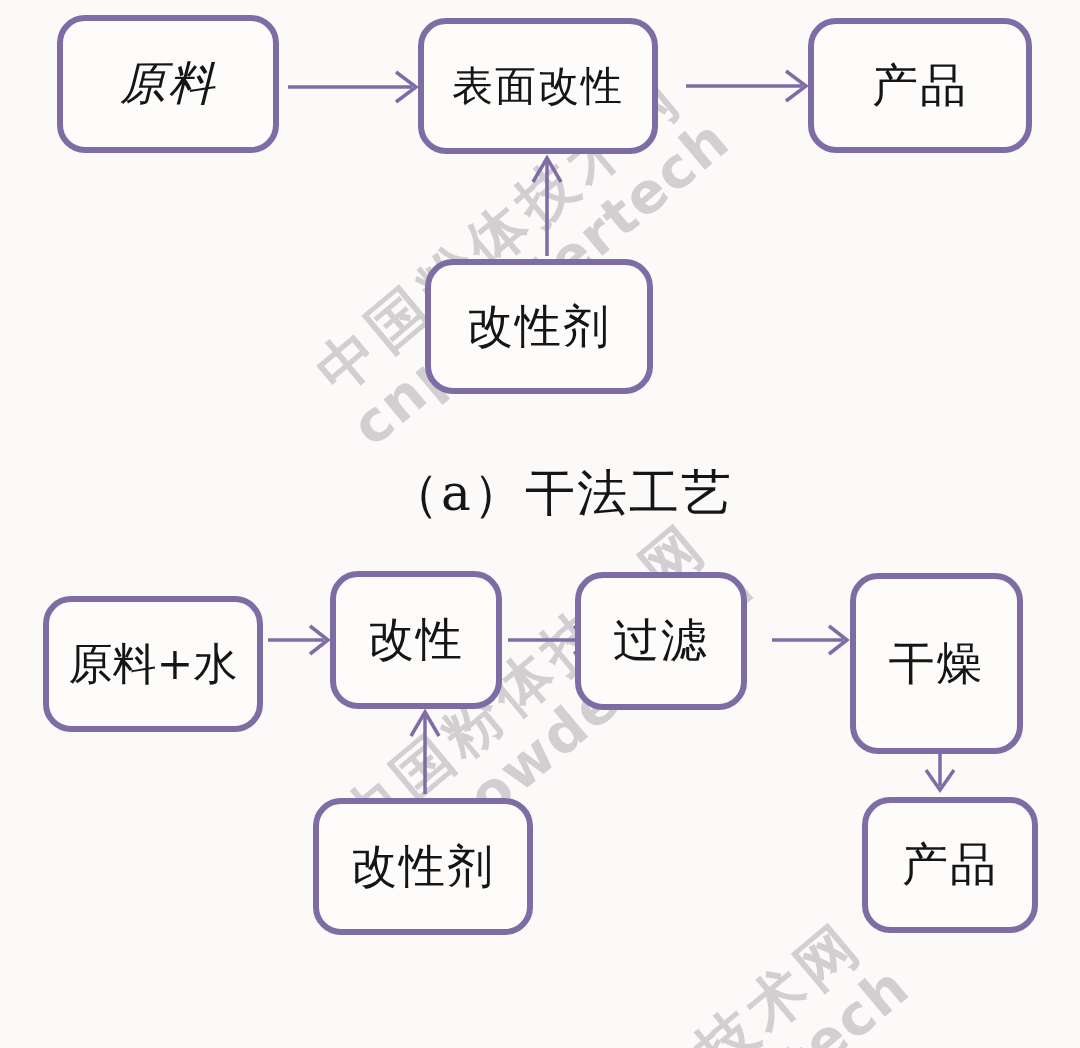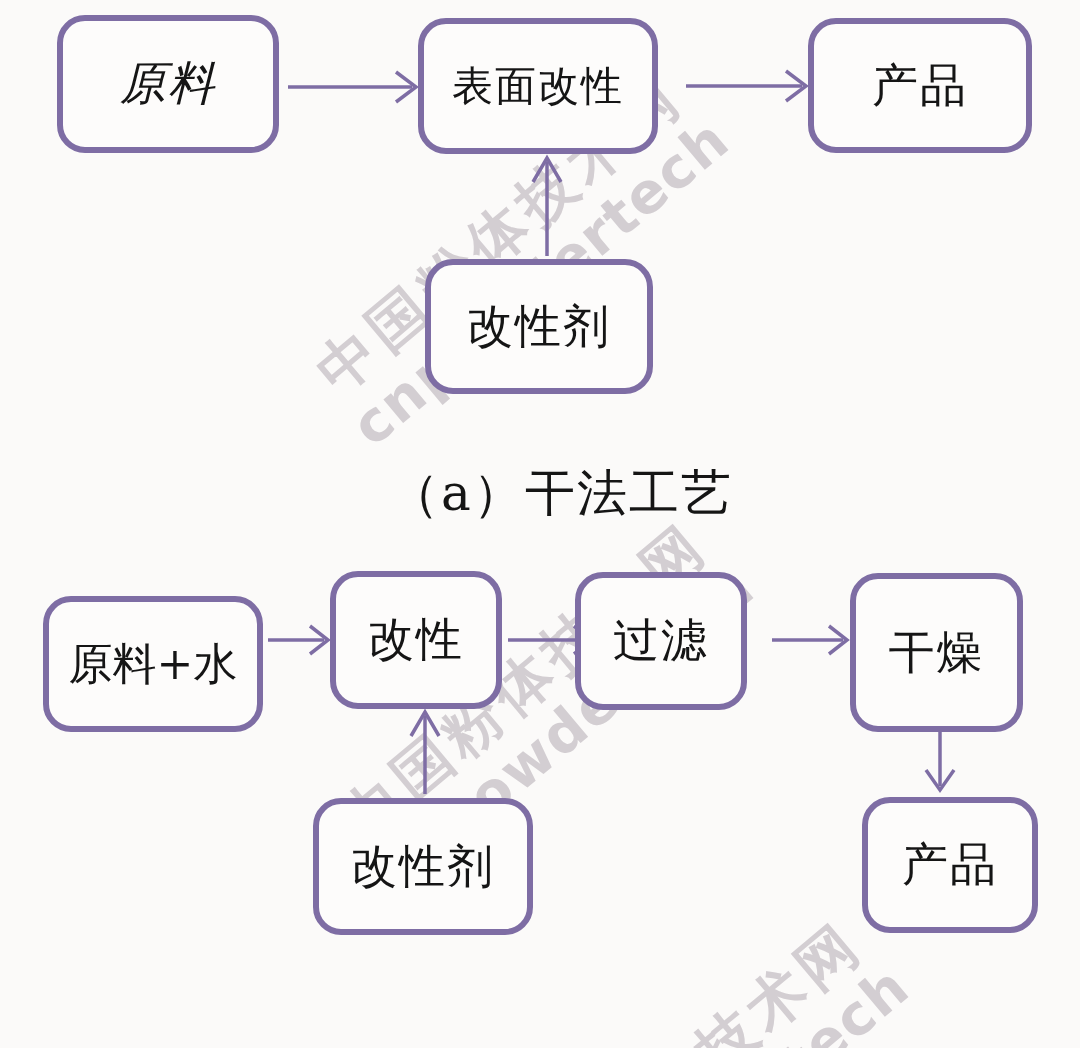--- a/index.html
+++ b/index.html
@@ -39,21 +39,21 @@
     z-index:3;
     letter-spacing:2px;
   }
   .a1{left:57px;top:15px;width:222px;height:138px;font-style:italic;}
   .a2{left:418px;top:18px;width:240px;height:136px;font-size:41px;text-align:center;}
   .a3{left:808px;top:18px;width:224px;height:135px;}
   .a4{left:425px;top:259px;width:228px;height:135px;}
   .b1{left:43px;top:596px;width:220px;height:136px;font-size:44px;letter-spacing:0;}
   .b2{left:330px;top:571px;width:172px;height:138px;}
   .b3{left:575px;top:572px;width:172px;height:138px;}
-  .b4{left:850px;top:573px;width:173px;height:159px;}
+  .b4{left:850px;top:573px;width:173px;height:181px;}
   .b5{left:313px;top:798px;width:220px;height:137px;}
   .b6{left:862px;top:797px;width:176px;height:136px;}
   .caption{
     position:absolute;
     transform:translateX(-50%);
     color:#151515;
     font-size:50px;
     white-space:nowrap;
     z-index:3;
     letter-spacing:2px;

